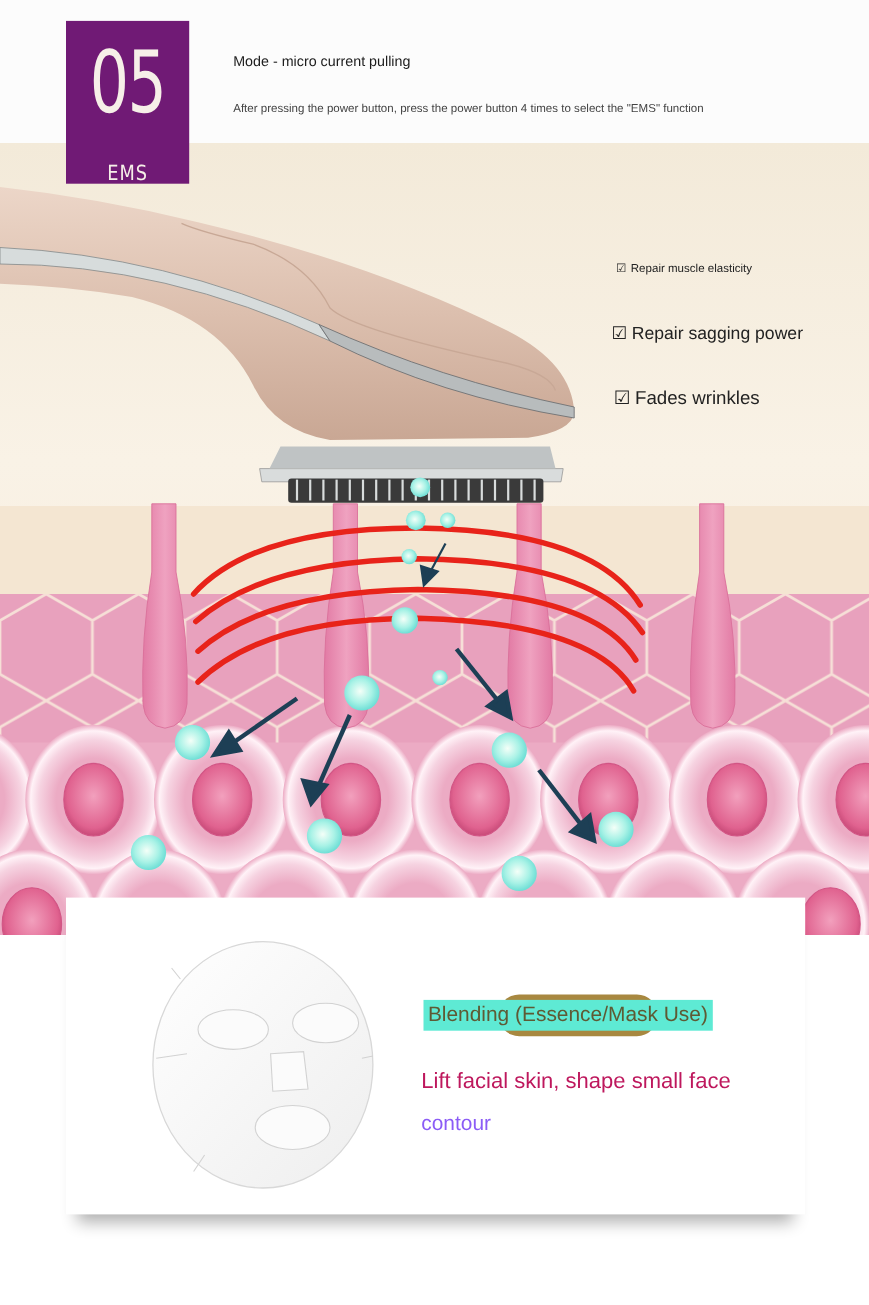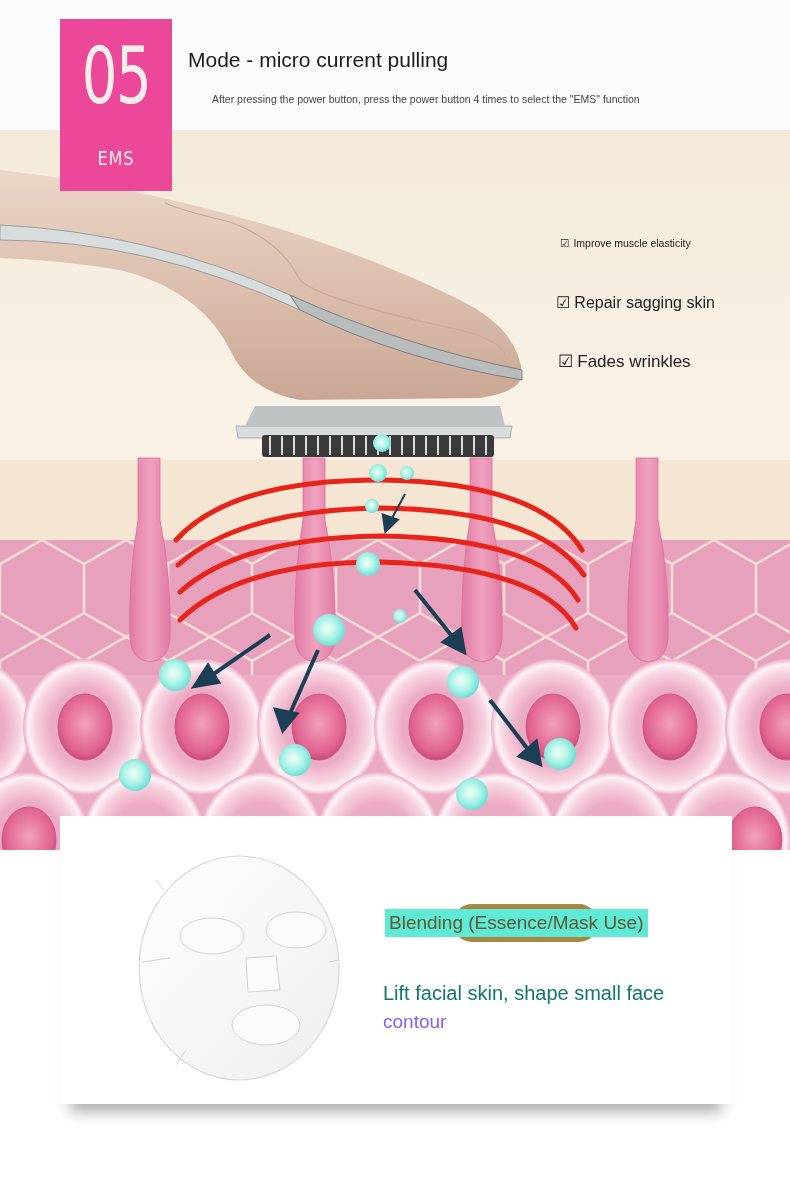--- a/index.html
+++ b/index.html
@@ -1,36 +1,36 @@
 <!DOCTYPE html>
 <html><head>
   <meta charset="utf-8">
   <style>
     * { margin: 0; padding: 0; box-sizing: border-box; }
     html, body { width: 790px; height: 1186px; overflow: hidden; background: #ffffff; }
     body { position: relative; font-family: "Liberation Sans", sans-serif; }
 
     .header { position: absolute; left: 0; top: 0; width: 790px; height: 130px; background: #fcfcfc; }
     .badge {
-      position: absolute; left: 60px; top: 19px; width: 112px; height: 172px;
-      background: #ec4899; z-index: 5; text-align: center; color: #f6efe8;
+      position: absolute; left: 60px; top: 19px; width: 112px; height: 148px;
+      background: #701a75; z-index: 5; text-align: center; color: #f6efe8;
     }
     .badge-num {
       position: absolute; left: 0; right: 0; top: 18px;
       font-family: "DejaVu Sans", sans-serif; font-weight: normal;
       font-size: 78px; line-height: 78px; letter-spacing: -2px;
       transform: scaleX(0.72); transform-origin: center;
     }
     .badge-sub {
       position: absolute; left: 0; right: 0; top: 128px;
       font-family: "DejaVu Sans", sans-serif; font-size: 19px; letter-spacing: 1px;
       transform: scaleX(0.85);
     }
     .title {
-      position: absolute; left: 188px; top: 48px; font-size: 21px; color: #1c1c1c;
+      position: absolute; left: 212px; top: 48px; font-size: 13px; color: #1c1c1c;
     }
     .subtitle {
       position: absolute; left: 212px; top: 93px; font-size: 10.5px; color: #444;
     }
 
     .scene { position: absolute; left: 0; top: 130px; width: 790px; height: 720px;
       background: linear-gradient(180deg, #f3ead9 0%, #f9f2e6 40%, #f6ead8 100%); overflow: hidden; }
     .benefit { position: absolute; color: #222; white-space: nowrap; }
     .benefit .chk { display: inline-block; margin-right: 4px; }
     .b1 { left: 560px; top: 107px; font-size: 10.5px; }
@@ -43,21 +43,21 @@
     .card {
       position: absolute; left: 60px; top: 816px; width: 672px; height: 288px;
       background: #ffffff; box-shadow: 0 18px 14px -10px rgba(0,0,0,0.32);
     }
     .pill-wrap { position: absolute; left: 385px; top: 904px; width: 280px; height: 38px; }
     .pill-bar { position: absolute; left: 68px; top: 0; width: 145px; height: 38px; border-radius: 19px; background: #a88840; }
     .pill-text {
       position: absolute; left: 0; top: 5px; padding: 3px 4px; background: #5eead4;
       font-size: 19px; color: #5e5a34; white-space: nowrap;
     }
-    .lift { position: absolute; left: 383px; top: 972px; font-size: 20px; color: #0f766e; margin-top: 10px; }
+    .lift { position: absolute; left: 383px; top: 972px; font-size: 20px; color: #be185d; }
     .contour { position: absolute; left: 383px; top: 1011px; font-size: 19px; color: #8b5cf6; }
   </style>
 </head>
 <body>
 
 <div class="header"></div>
 
 <div class="badge">
   <div class="badge-num">05</div>
   <div class="badge-sub">EMS</div>
@@ -206,24 +206,24 @@
       <circle cx="175" cy="545" r="16"></circle>
       <circle cx="463" cy="552" r="16"></circle>
       <circle cx="295" cy="630" r="16"></circle>
       <circle cx="135" cy="645" r="16"></circle>
       <circle cx="560" cy="624" r="16"></circle>
       <circle cx="472" cy="664" r="16"></circle>
     </g>
   </svg>
 
   <div class="benefit b1">
-    <span class="chk">☑</span><span>Improve muscle elasticity</span>
+    <span class="chk">☑</span><span>Repair muscle elasticity</span>
   </div>
   <div class="benefit b2">
-    <span class="chk">☑</span><span>Repair sagging skin</span>
+    <span class="chk">☑</span><span>Repair sagging power</span>
   </div>
   <div class="benefit b3">
     <span class="chk">☑</span><span>Fades wrinkles</span>
   </div>
 </div>
 
 <div class="card">
   <svg width="210" height="250" viewBox="0 0 210 250" style="position:absolute;left:74px;top:24px;">
     <defs>
       <linearGradient id="maskg" x1="0" y1="0" x2="1" y2="1">

